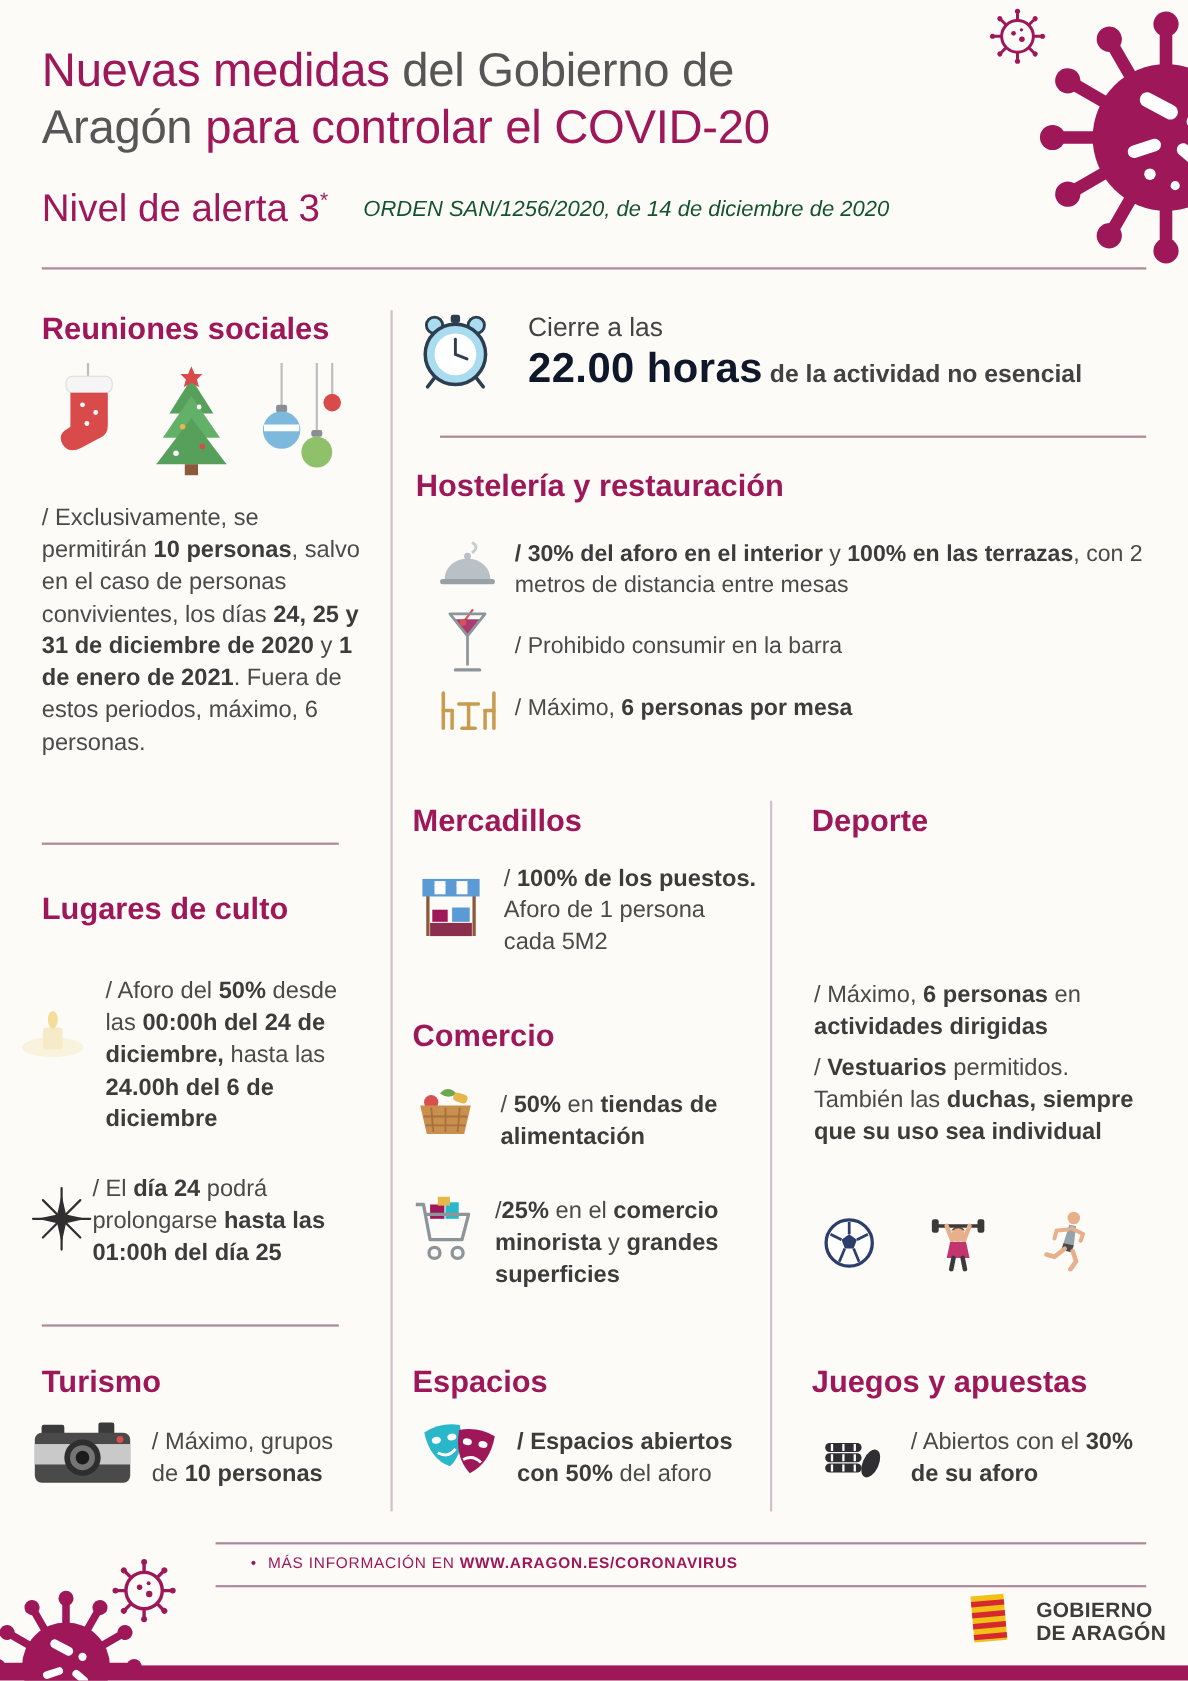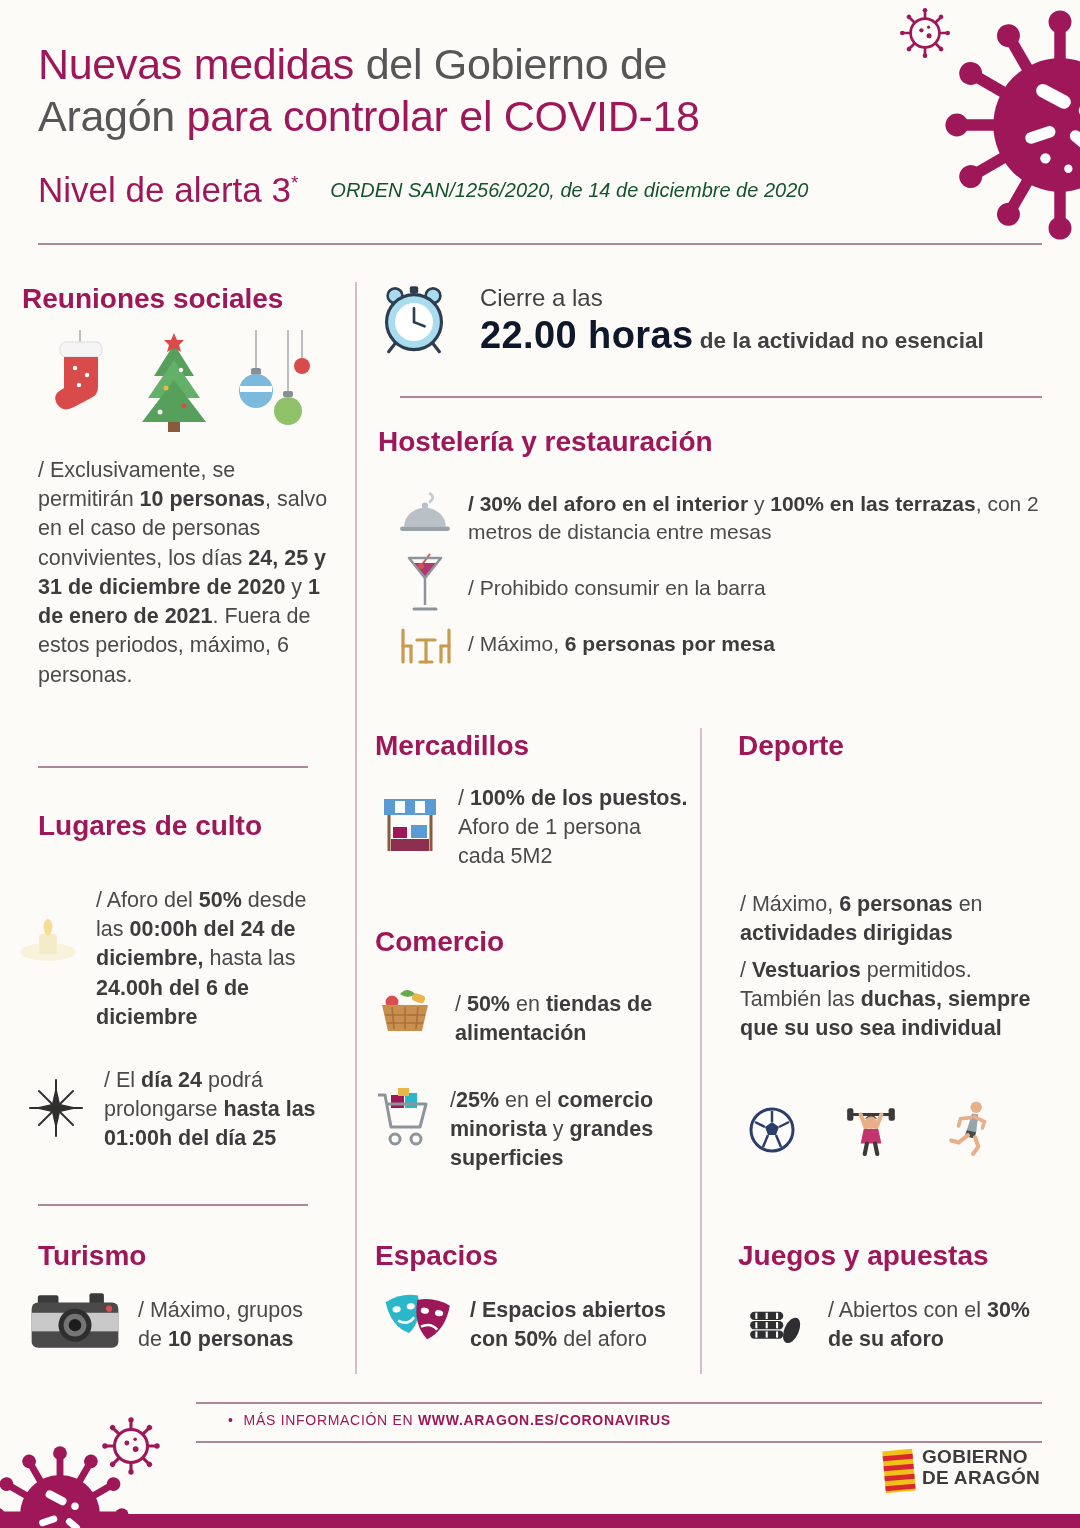--- a/index.html
+++ b/index.html
@@ -17,21 +17,21 @@
   .txt{font-size:21.5px;line-height:1.36;color:#4a4a4a}
   .txt-sm{font-size:21px;line-height:1.35;color:#4a4a4a}
   .txt b,.txt-sm b{color:#3c3c3c}
   .rule{background:#8c5672;height:2px;opacity:.7}
   .vrule{background:#d2bfca;width:2px}
   .cierre-lead{font-size:24px;font-weight:normal;color:#424242}
   .cierre-time{font-size:38px;font-weight:bold;color:#0f172a;letter-spacing:.4px}
   .cierre-tail{font-size:22.5px;font-weight:bold;color:#424242}
   .footer-info{font-size:14px;color:#9e1758;letter-spacing:.7px}
   .footer-bullet{margin-right:10px}
-  .logo{display:flex;align-items:flex-start;gap:4px}
+  .logo{display:flex;align-items:flex-end;gap:24px}
   .logo-text{font-size:19px;font-weight:bold;color:#3c3c3c;line-height:21px;letter-spacing:.3px}
   .bottom-bar{background:#9e1758}
 </style>
 </head>
 <body>
 
 <svg width="0" height="0" style="position:absolute" aria-hidden="true">
   <defs>
     <g id="spike-s">
       <line x1="120" y1="60" x2="120" y2="28" stroke="#9e1758" stroke-width="11" stroke-linecap="round"></line>
@@ -83,32 +83,32 @@
 
   <svg class="abs" style="left:898px;top:6px" width="54" height="54" viewBox="0 0 60 60">
       <use href="#virus-outline"></use>
     </svg>
   <svg class="abs" style="left:935px;top:0px" width="250" height="250" viewBox="0 0 240 240">
       <use href="#virus-solid"></use>
     </svg>
 
   <div class="abs h1" style="left:38px;top:38px;width:860px">
     <span class="mag">Nuevas medidas</span><span> del Gobierno de</span><br>
-    <span>Aragón </span><span class="mag">para controlar el COVID-18</span>
+    <span>Aragón </span><span class="mag">para controlar el COVID-20</span>
   </div>
   <div class="abs alert-row" style="left:38px;top:170px;width:900px">
     <span class="alert"><span>Nivel de alerta 3</span><span class="alert-sup">*</span></span>
     <span class="order">ORDEN SAN/1256/2020, de 14 de diciembre de 2020</span>
   </div>
   <div class="abs rule" style="left:38px;top:243px;width:1004px"></div>
 
   <div class="abs vrule" style="left:355px;top:282px;height:1092px"></div>
   <div class="abs vrule" style="left:700px;top:728px;height:646px"></div>
 
-  <div class="abs h2" style="left:22px;top:283px">Reuniones sociales</div>
+  <div class="abs h2" style="left:38px;top:283px">Reuniones sociales</div>
   <svg class="abs" style="left:34px;top:330px" width="276" height="110" viewBox="0 0 276 110">
 
     <line x1="46" y1="0" x2="46" y2="12" stroke="#bdbdbd" stroke-width="2"></line>
     <rect x="26" y="12" width="42" height="15" rx="6" fill="#f5f5f5" stroke="#dcdcdc"></rect>
     <path d="M30 27 h34 v30 q0 8 -7 11 l-17 9 q-11 6 -17 -3 q-5 -9 4 -14 l3 -2 V27 Z" fill="#d94b4b"></path>
     <circle cx="41" cy="38" r="2.2" fill="#fff"></circle>
       <circle cx="53" cy="45" r="2.2" fill="#fff"></circle>
       <circle cx="45" cy="55" r="2.2" fill="#fff"></circle>
 
     <polygon points="140,14 120,46 160,46" fill="#57a05c"></polygon>
@@ -147,21 +147,21 @@
   </p>
   <svg class="abs" style="left:26px;top:1078px" width="60" height="60" viewBox="0 0 60 60">
     <g stroke="#2f2f2f" stroke-width="2" stroke-linecap="round">
       <line x1="30" y1="2" x2="30" y2="58"></line>
         <line x1="4" y1="30" x2="56" y2="30"></line>
       <line x1="13" y1="13" x2="47" y2="47"></line>
         <line x1="47" y1="13" x2="13" y2="47"></line>
     </g>
     <path d="M30 8 L34 26 L52 30 L34 34 L30 52 L26 34 L8 30 L26 26 Z" fill="#2f2f2f"></path>
   </svg>
-  <p class="abs txt" style="left:104px;top:1066px;width:242px">
+  <p class="abs txt" style="left:84px;top:1066px;width:242px">
     <span>/ El </span><b>día 24</b><span> podrá prolongarse </span><b>hasta las 01:00h del día 25</b>
   </p>
   <div class="abs rule" style="left:38px;top:1204px;width:270px"></div>
 
   <div class="abs h2" style="left:38px;top:1240px">Turismo</div>
   <svg class="abs" style="left:28px;top:1288px" width="94" height="64" viewBox="0 0 88 62">
     <rect x="8" y="7" width="20" height="9" rx="2" fill="#3a3a3a"></rect>
     <rect x="58" y="5" width="14" height="11" rx="2" fill="#3a3a3a"></rect>
     <rect x="2" y="14" width="84" height="44" rx="6" fill="#4a4a4a"></rect>
     <rect x="2" y="24" width="84" height="18" fill="#c9c9c9"></rect>

